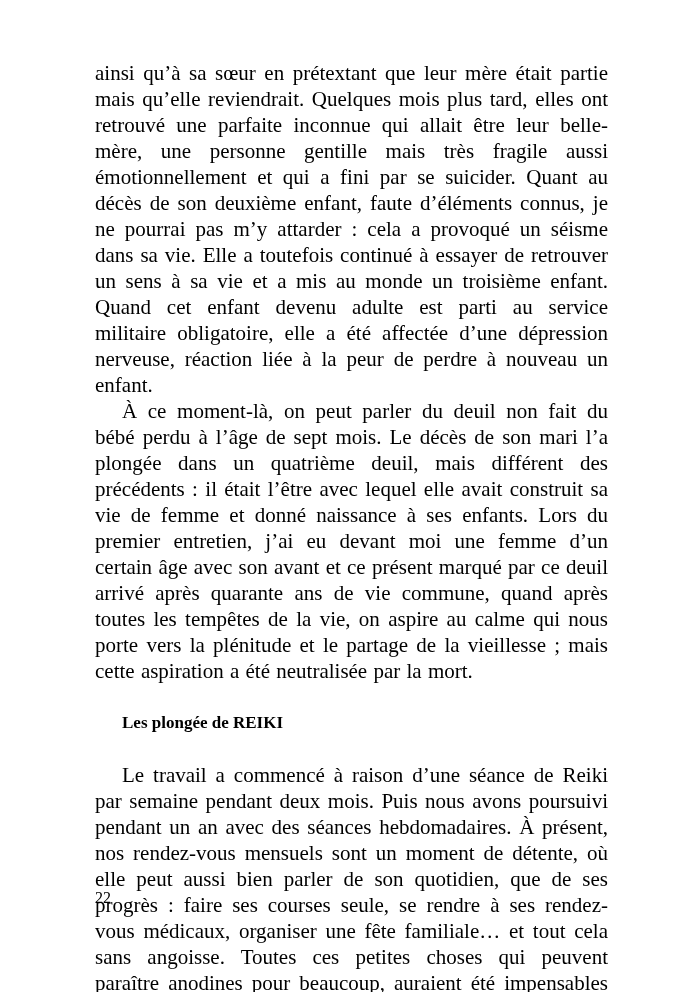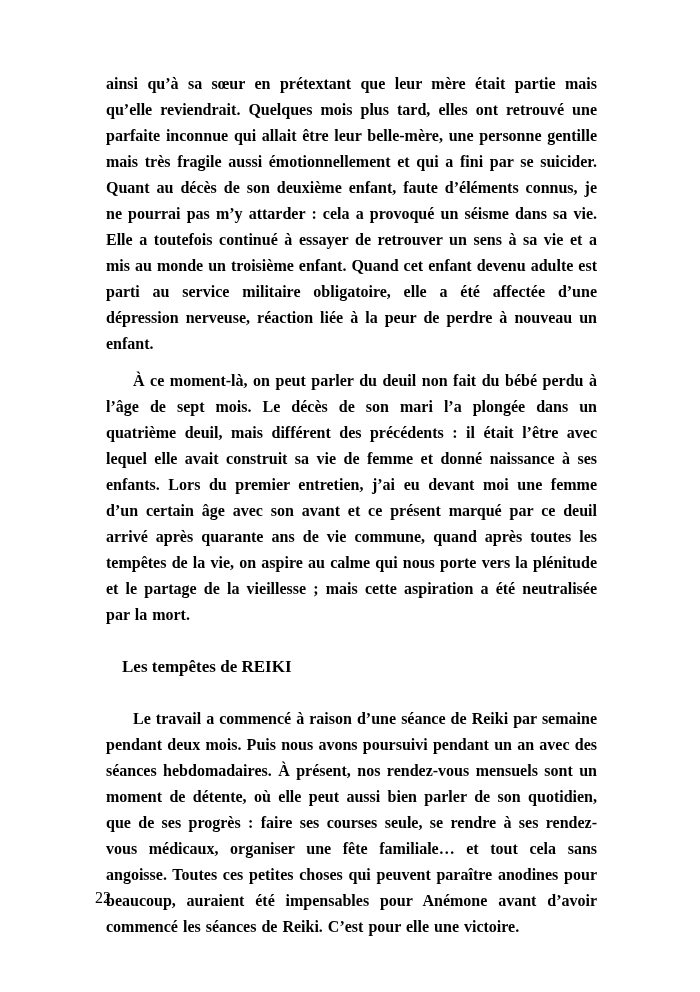--- a/index.html
+++ b/index.html
@@ -20,27 +20,26 @@
     inset: 0;
     background: #ffffff;
   }
   .content {
     position: absolute;
     left: 95px;
     top: 60px;
     width: 513px;
   }
   .para {
-    margin: 11px;
-    font-size: 16px;
+    margin: 0;
+    font-size: 21px;
     line-height: 26px;
     text-align: justify;
     text-justify: inter-word;
     word-spacing: 1px;
-    font-weight: bold;
   }
   .para.indented {
     text-indent: 27px;
   }
   .section-heading {
     font-size: 17px;
     line-height: 26px;
     font-weight: bold;
     margin: 26px 0 26px 0;
     padding-left: 27px;
@@ -54,17 +53,17 @@
     line-height: 20px;
   }
 </style>
 </head>
 <body>
 
 <div class="page">
   <div class="content">
     <p class="para">ainsi qu’à sa sœur en prétextant que leur mère était partie mais qu’elle reviendrait. Quelques mois plus tard, elles ont retrouvé une parfaite inconnue qui allait être leur belle-mère, une personne gentille mais très fragile aussi émotionnellement et qui a fini par se suicider. Quant au décès de son deuxième enfant, faute d’éléments connus, je ne pourrai pas m’y attarder : cela a provoqué un séisme dans sa vie. Elle a toutefois continué à essayer de retrouver un sens à sa vie et a mis au monde un troisième enfant. Quand cet enfant devenu adulte est parti au service militaire obligatoire, elle a été affectée d’une dépression nerveuse, réaction liée à la peur de perdre à nouveau un enfant.</p>
     <p class="para indented">À ce moment-là, on peut parler du deuil non fait du bébé perdu à l’âge de sept mois. Le décès de son mari l’a plongée dans un quatrième deuil, mais différent des précédents : il était l’être avec lequel elle avait construit sa vie de femme et donné naissance à ses enfants. Lors du premier entretien, j’ai eu devant moi une femme d’un certain âge avec son avant et ce présent marqué par ce deuil arrivé après quarante ans de vie commune, quand après toutes les tempêtes de la vie, on aspire au calme qui nous porte vers la plénitude et le partage de la vieillesse ; mais cette aspiration a été neutralisée par la mort.</p>
-    <h2 class="section-heading">Les tempêtes de REIKI</h2>
+    <h2 class="section-heading">Les plongée de REIKI</h2>
     <p class="para indented">Le travail a commencé à raison d’une séance de Reiki par semaine pendant deux mois. Puis nous avons poursuivi pendant un an avec des séances hebdomadaires. À présent, nos rendez-vous mensuels sont un moment de détente, où elle peut aussi bien parler de son quotidien, que de ses progrès : faire ses courses seule, se rendre à ses rendez-vous médicaux, organiser une fête familiale… et tout cela sans angoisse. Toutes ces petites choses qui peuvent paraître anodines pour beaucoup, auraient été impensables pour Anémone avant d’avoir commencé les séances de Reiki. C’est pour elle une victoire.</p>
   </div>
   <div class="page-number">22</div>
 </div>
 
 </body></html>

